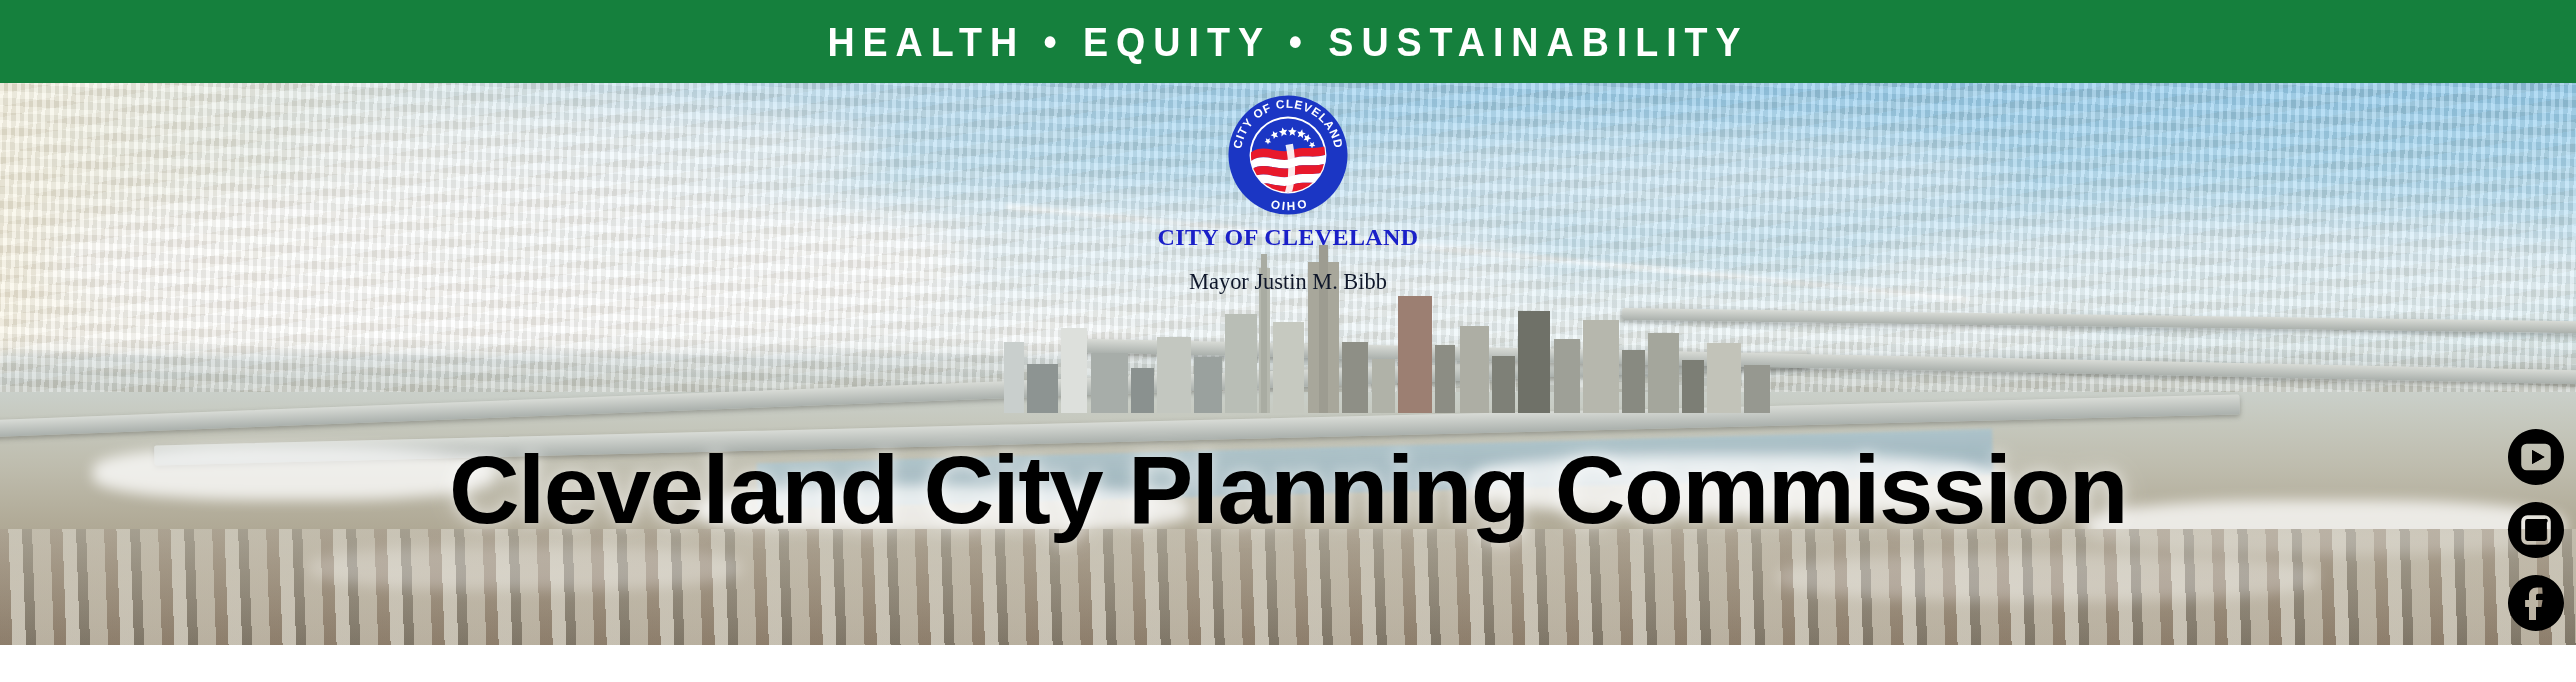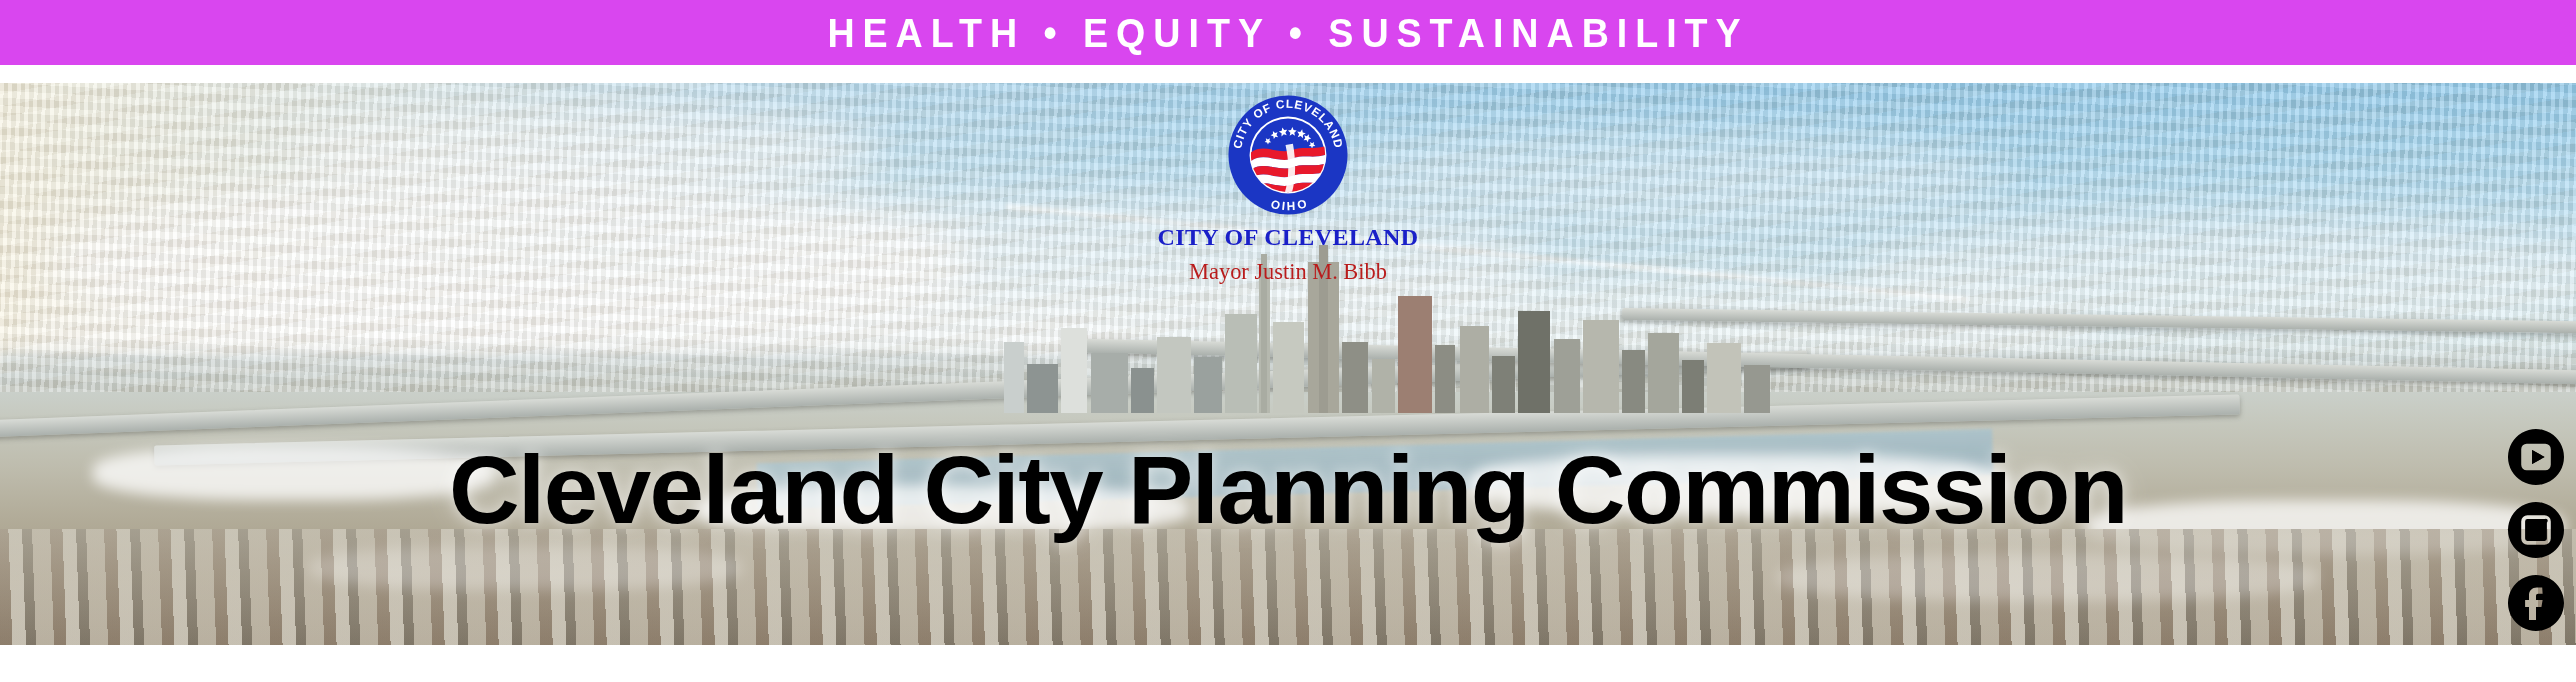--- a/index.html
+++ b/index.html
@@ -21,22 +21,22 @@
     background: #ffffff;
     overflow: hidden;
   }
 
   
   .tagline-banner {
     position: absolute;
     left: 0;
     top: 0;
     width: 2576px;
-    height: 65px;
-    background: #d946ef;
+    height: 83px;
+    background: #15803d;
     display: flex;
     align-items: center;
     justify-content: center;
     z-index: 40;
   }
   .tagline-text {
     color: #ffffff;
     font-family: "Liberation Sans", sans-serif;
     font-weight: 700;
     font-size: 40px;
@@ -232,22 +232,22 @@
   .seal-title {
     margin-top: 7.7px;
     color: #1A20C8;
     font-family: "Liberation Serif", serif;
     font-weight: 700;
     font-size: 24px;
     letter-spacing: 0.4px;
     line-height: 1.05;
   }
   .seal-sub {
-    margin-top: 10px;
-    color: #b91c1c;
+    margin-top: 20px;
+    color: #0f172a;
     font-family: "Liberation Serif", serif;
     font-weight: 400;
     font-size: 22.4px;
     line-height: 1.05;
   }
 
   
   .main-title {
     position: absolute;
     left: 0;

